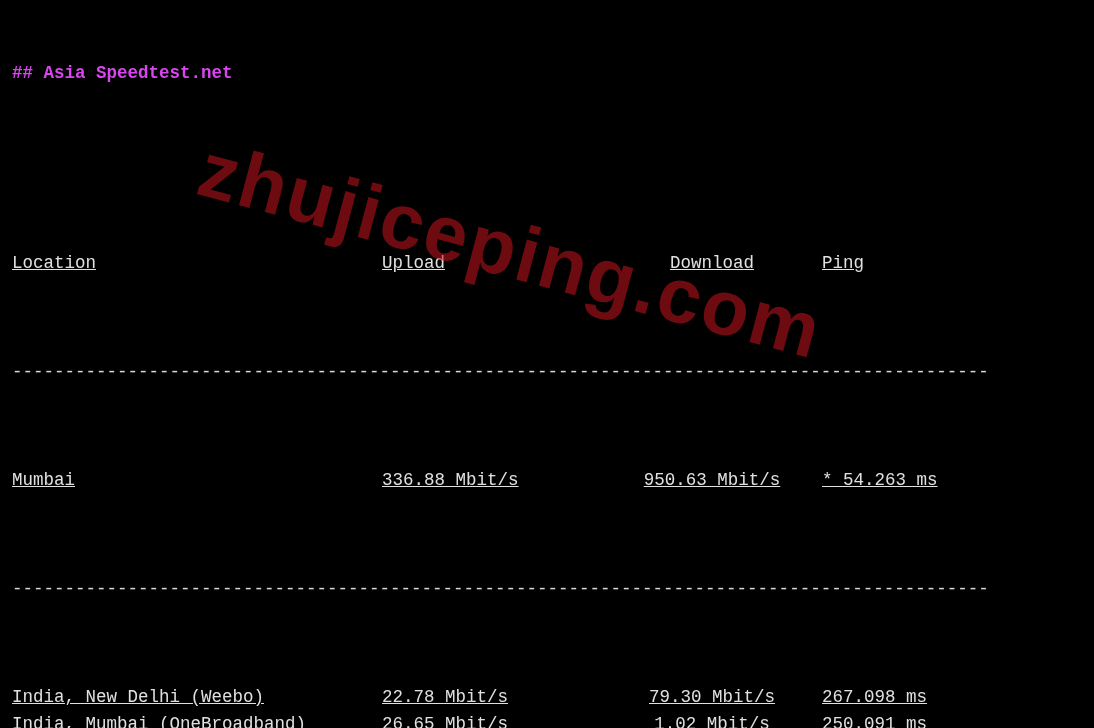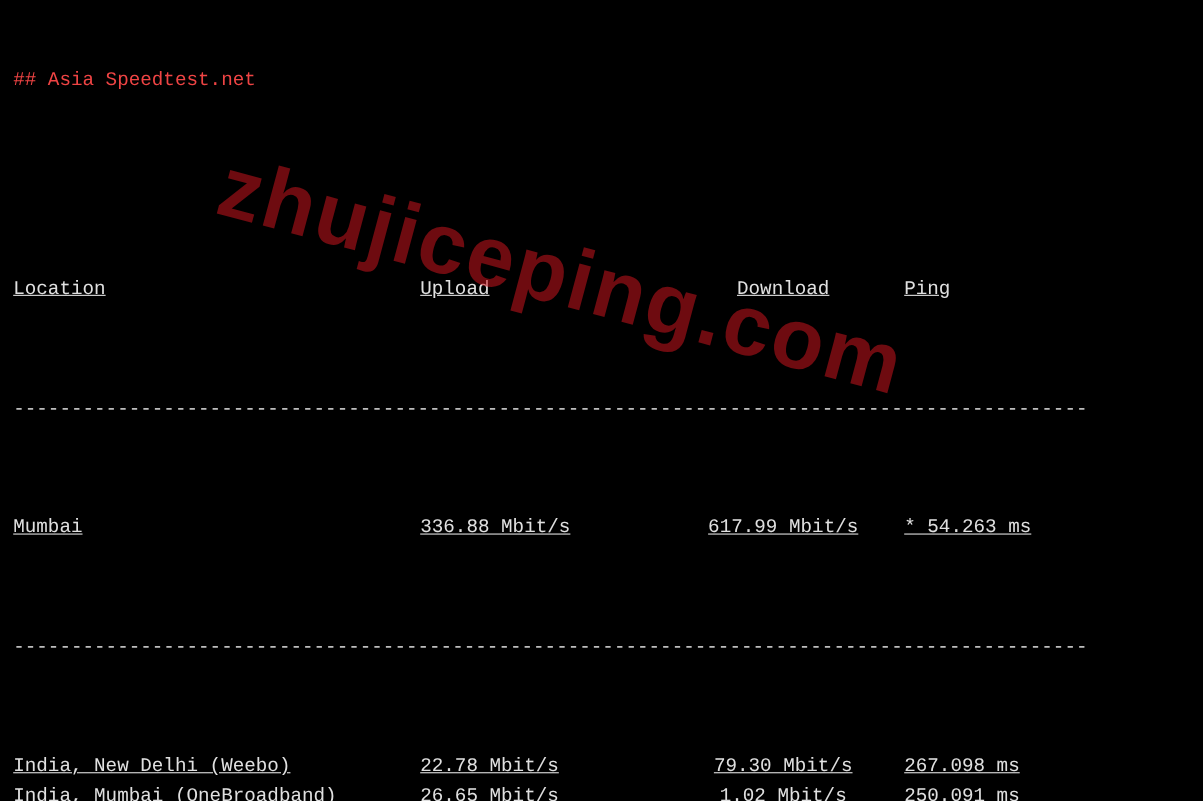--- a/index.html
+++ b/index.html
@@ -10,22 +10,22 @@
     font-family: "Consolas", "Menlo", "Courier New", monospace;
     font-size: 17.5px;
     line-height: 1.55;
   }
   .term {
     padding: 6px 12px 12px 12px;
     white-space: pre;
     position: relative;
   }
   .title {
-    color: #ef4444;
-    font-weight: normal;
+    color: #d946ef;
+    font-weight: bold;
   }
   .row {
     display: flex;
     text-decoration: underline;
   }
   .c-loc  { width: 370px; }
   .c-up   { width: 220px; }
   .c-dl   { width: 220px; text-align: center; }
   .c-ping { width: 220px; }
   .divider {
@@ -58,21 +58,21 @@
     <span class="c-up">Upload</span>
     <span class="c-dl">Download</span>
     <span class="c-ping">Ping</span>
   </div>
 
   <div class="divider">---------------------------------------------------------------------------------------------</div>
 
   <div class="row">
     <span class="c-loc">Mumbai</span>
     <span class="c-up">336.88 Mbit/s</span>
-    <span class="c-dl">617.99 Mbit/s</span>
+    <span class="c-dl">950.63 Mbit/s</span>
     <span class="c-ping">* 54.263 ms</span>
   </div>
 
   <div class="divider">---------------------------------------------------------------------------------------------</div>
 
   <div id="data-rows"><div class="row"><span class="c-loc">India, New Delhi (Weebo)</span><span class="c-up">22.78 Mbit/s</span><span class="c-dl">79.30 Mbit/s</span><span class="c-ping">267.098 ms</span></div><div class="row"><span class="c-loc">India, Mumbai (OneBroadband)</span><span class="c-up">26.65 Mbit/s</span><span class="c-dl">1.02 Mbit/s</span><span class="c-ping">250.091 ms</span></div></div>
 
   
 
   <div class="watermark">zhujiceping.com</div>

